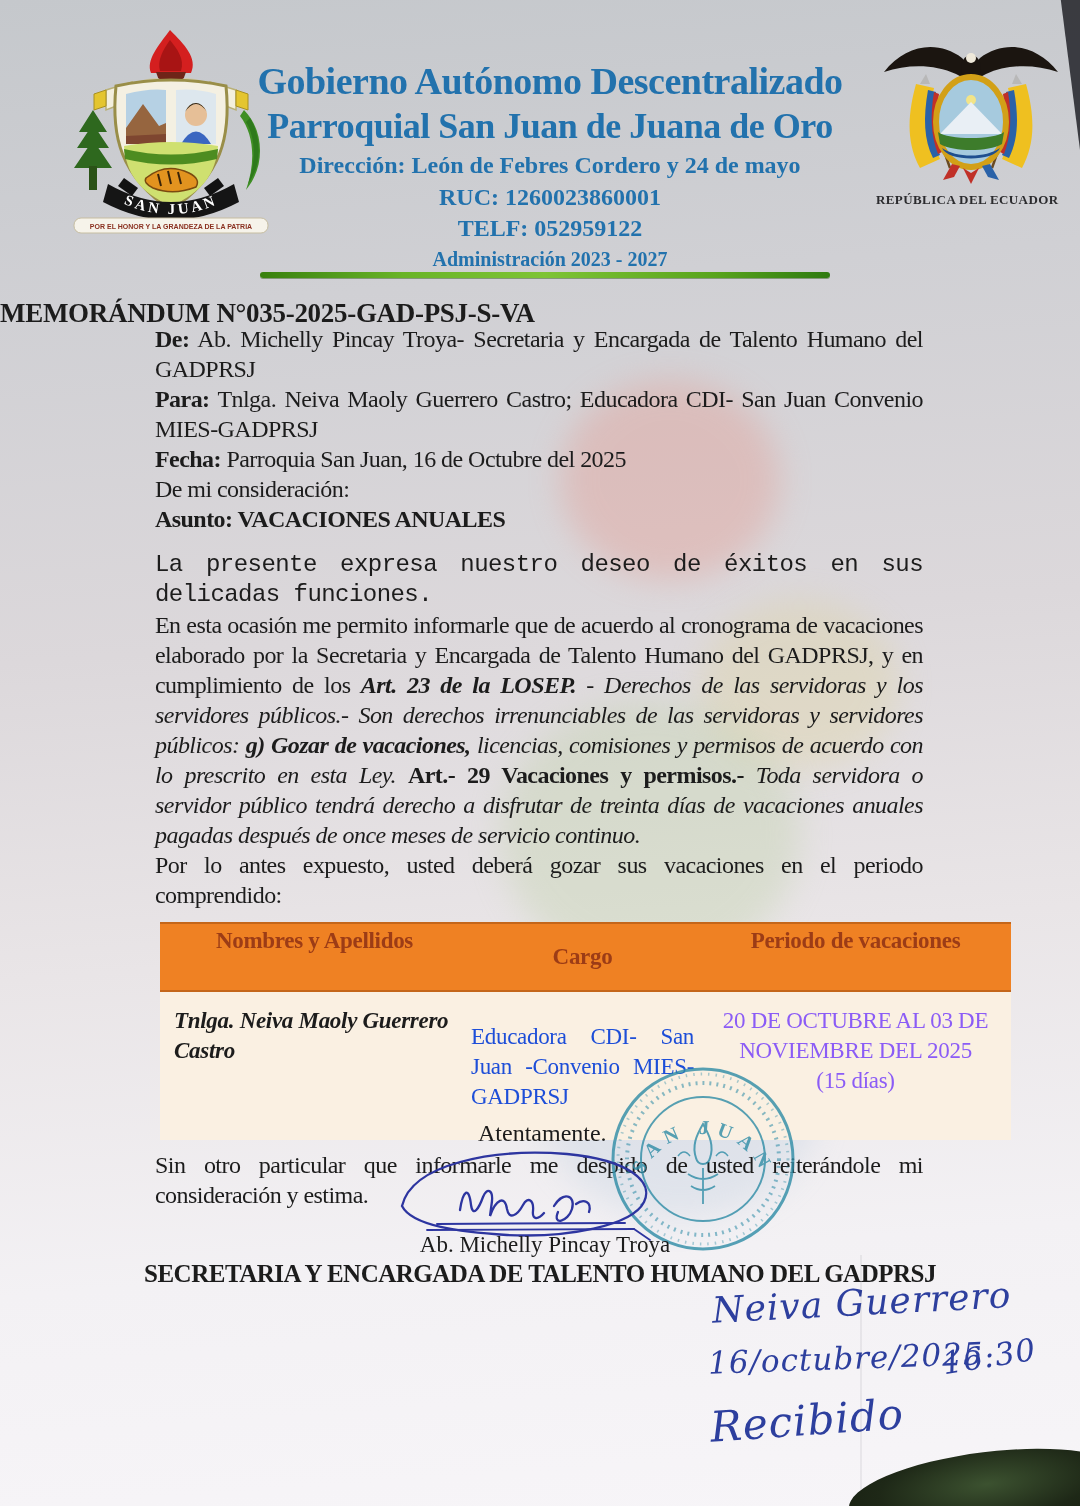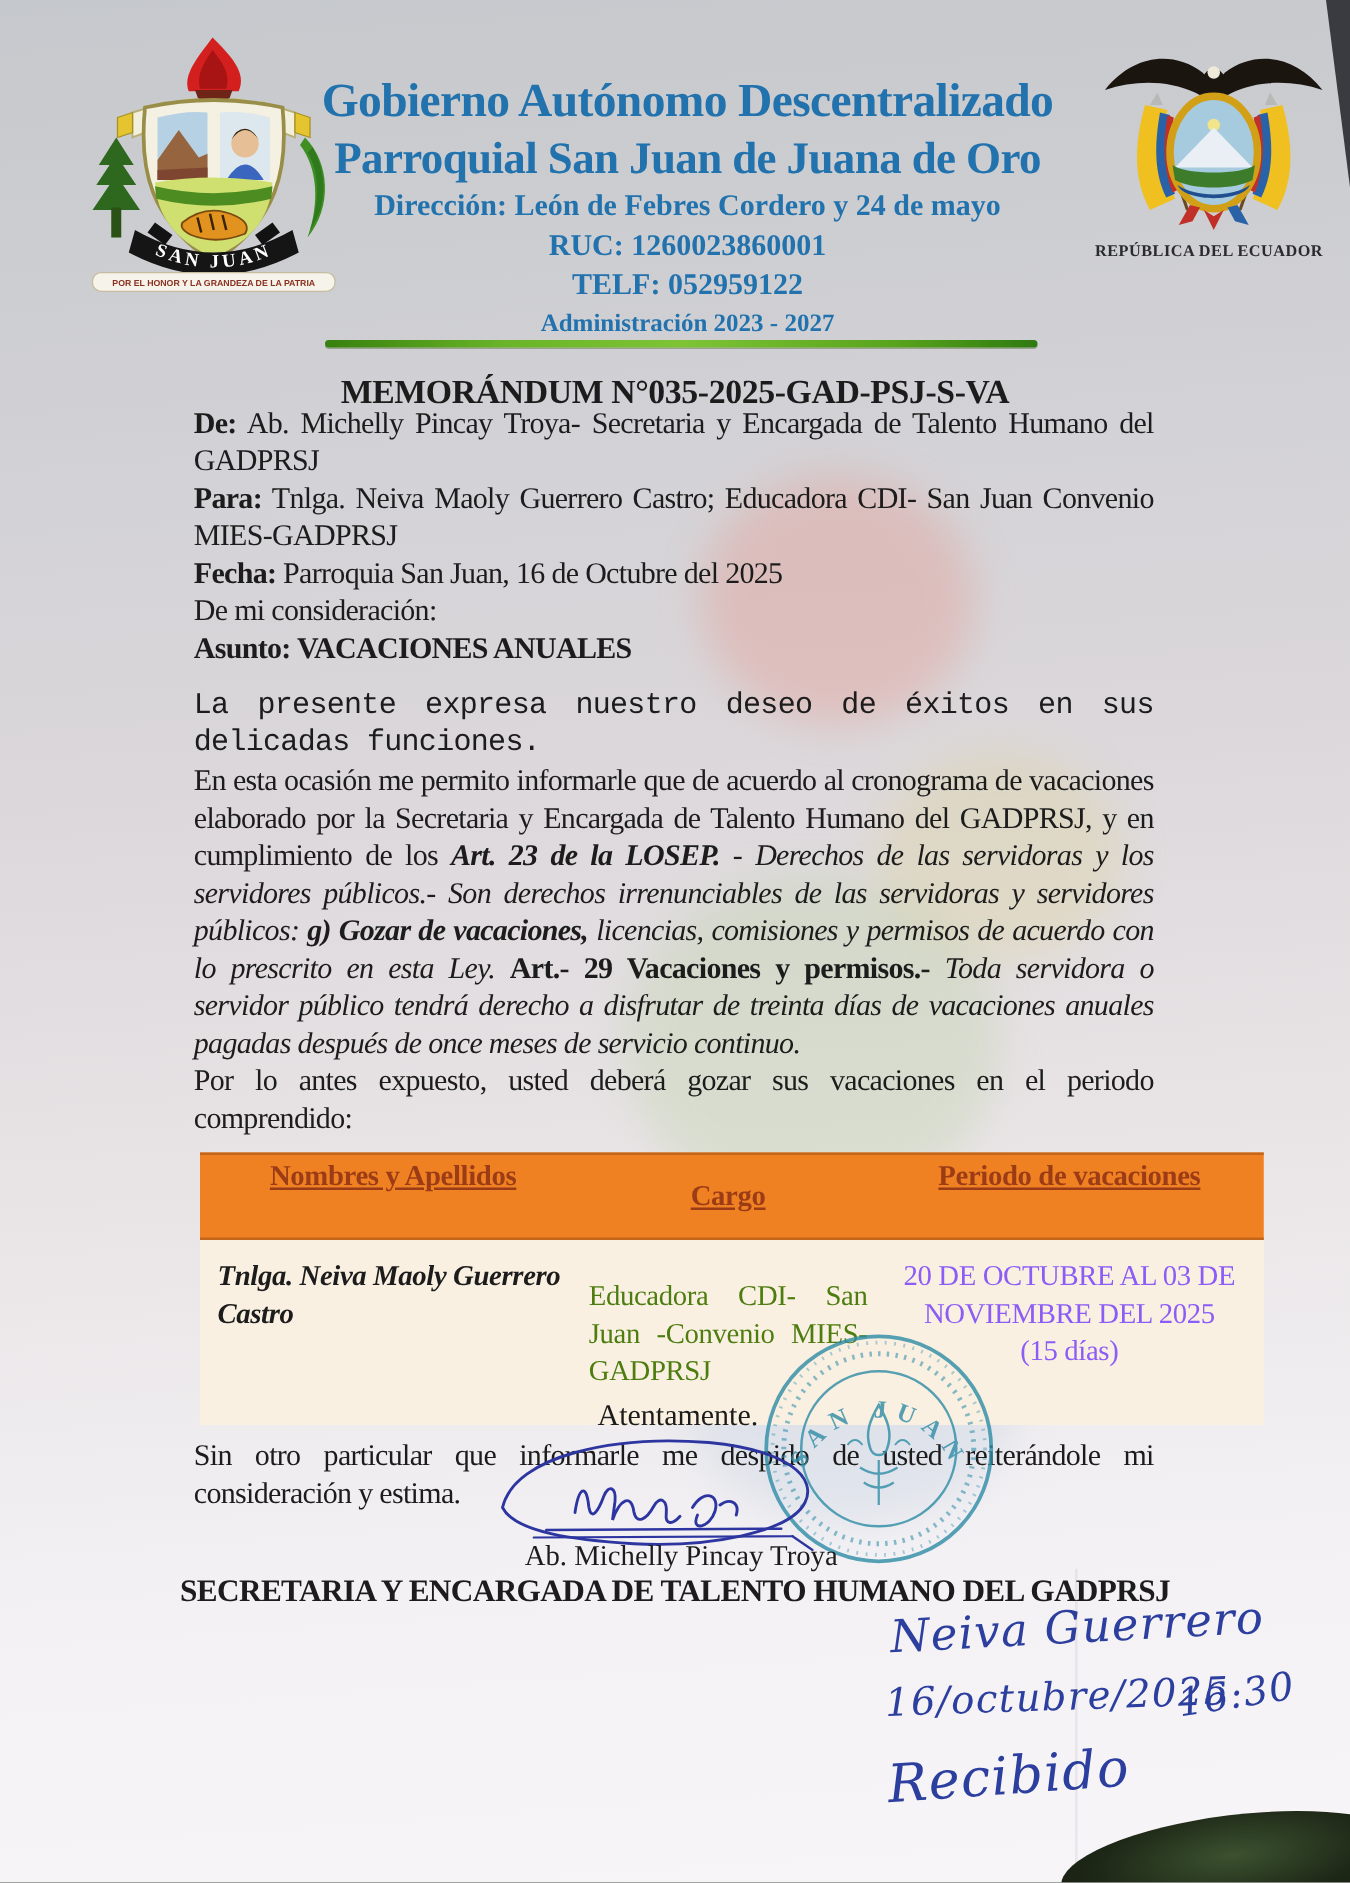--- a/index.html
+++ b/index.html
@@ -30,44 +30,44 @@
   .head-text div{white-space:nowrap;font-weight:bold;}
   .h-line1{font-size:38px;line-height:46px;letter-spacing:-.5px;}
   .h-line2{font-size:36px;line-height:44px;letter-spacing:-.5px;}
   .h-addr{font-size:24px;line-height:34px;}
   .h-ruc{font-size:24px;line-height:31px;}
   .h-telf{font-size:24px;line-height:31px;}
   .h-admin{font-size:20px;line-height:30px;}
   .divider{position:absolute;left:260px;top:272px;width:570px;height:6px;border-radius:3px;
     background:linear-gradient(90deg,#38800e,#69b427 25%,#7ec435 50%,#58a41c 80%,#2f7a10);
     box-shadow:0 1px 0 rgba(40,80,10,.45);}
-  .memo-title{position:absolute;left:0;top:298px;width:1080px;text-align:center;
+  .memo-title{position:absolute;left:0;top:298px;width:1080px;text-align:left;
     font-size:27px;font-weight:bold;letter-spacing:-.3px;}
   
   .doc-body{position:absolute;left:155px;top:324px;width:768px;font-size:24px;
     line-height:30px;letter-spacing:-.55px;}
   .meta div{text-align:justify;}
   .meta .lbl{font-weight:bold;}
   .meta .asunto-val{font-weight:bold;}
   .para{text-align:justify;margin:0;}
   .para.first{margin-top:16px;font-family:Liberation Mono, monospace;}
   .bi{font-weight:bold;font-style:italic;}
   .it{font-style:italic;}
   .bd{font-weight:bold;}
   
   .vac-table{margin-top:12px;margin-left:5px;width:851px;letter-spacing:-.3px;}
   .vac-head{display:flex;background:#ef8123;border-top:2px solid #c4661a;border-bottom:2px solid #c4661a;
-    color:#9c3c16;font-weight:bold;font-size:23px;line-height:34px;text-decoration:underline;}
+    color:#9c3c16;font-weight:bold;font-size:23px;line-height:34px;}
   .vac-head .c{text-align:center;}
   .vac-row{display:flex;background:#faf0e2;padding:14px 0 12px 0;font-size:23px;line-height:30px;}
   .c1{width:305px;padding:0 10px 0 14px;box-sizing:border-box;}
   .c2{width:235px;padding:16px 6px;box-sizing:border-box;}
   .c3{width:311px;padding:0 8px;box-sizing:border-box;}
   .cell-name{font-weight:bold;font-style:italic;}
-  .cell-cargo{color:#4d7c0f;text-align:justify;}
+  .cell-cargo{color:#1d4ed8;text-align:justify;}
   .cell-period{color:#8b5cf6;text-align:center;}
   .closing{margin-top:10px;}
   
   .signoff{position:absolute;left:478px;top:1120px;font-size:24px;}
   .signature-svg{position:absolute;left:382px;top:1144px;}
   .stamp-svg{position:absolute;left:608px;top:1064px;opacity:.8;}
   .signer-name{position:absolute;left:145px;top:1232px;width:800px;text-align:center;font-size:23px;}
   .signer-role{position:absolute;left:95px;top:1260px;width:890px;text-align:center;
     font-size:25px;font-weight:bold;letter-spacing:-.5px;}
   

